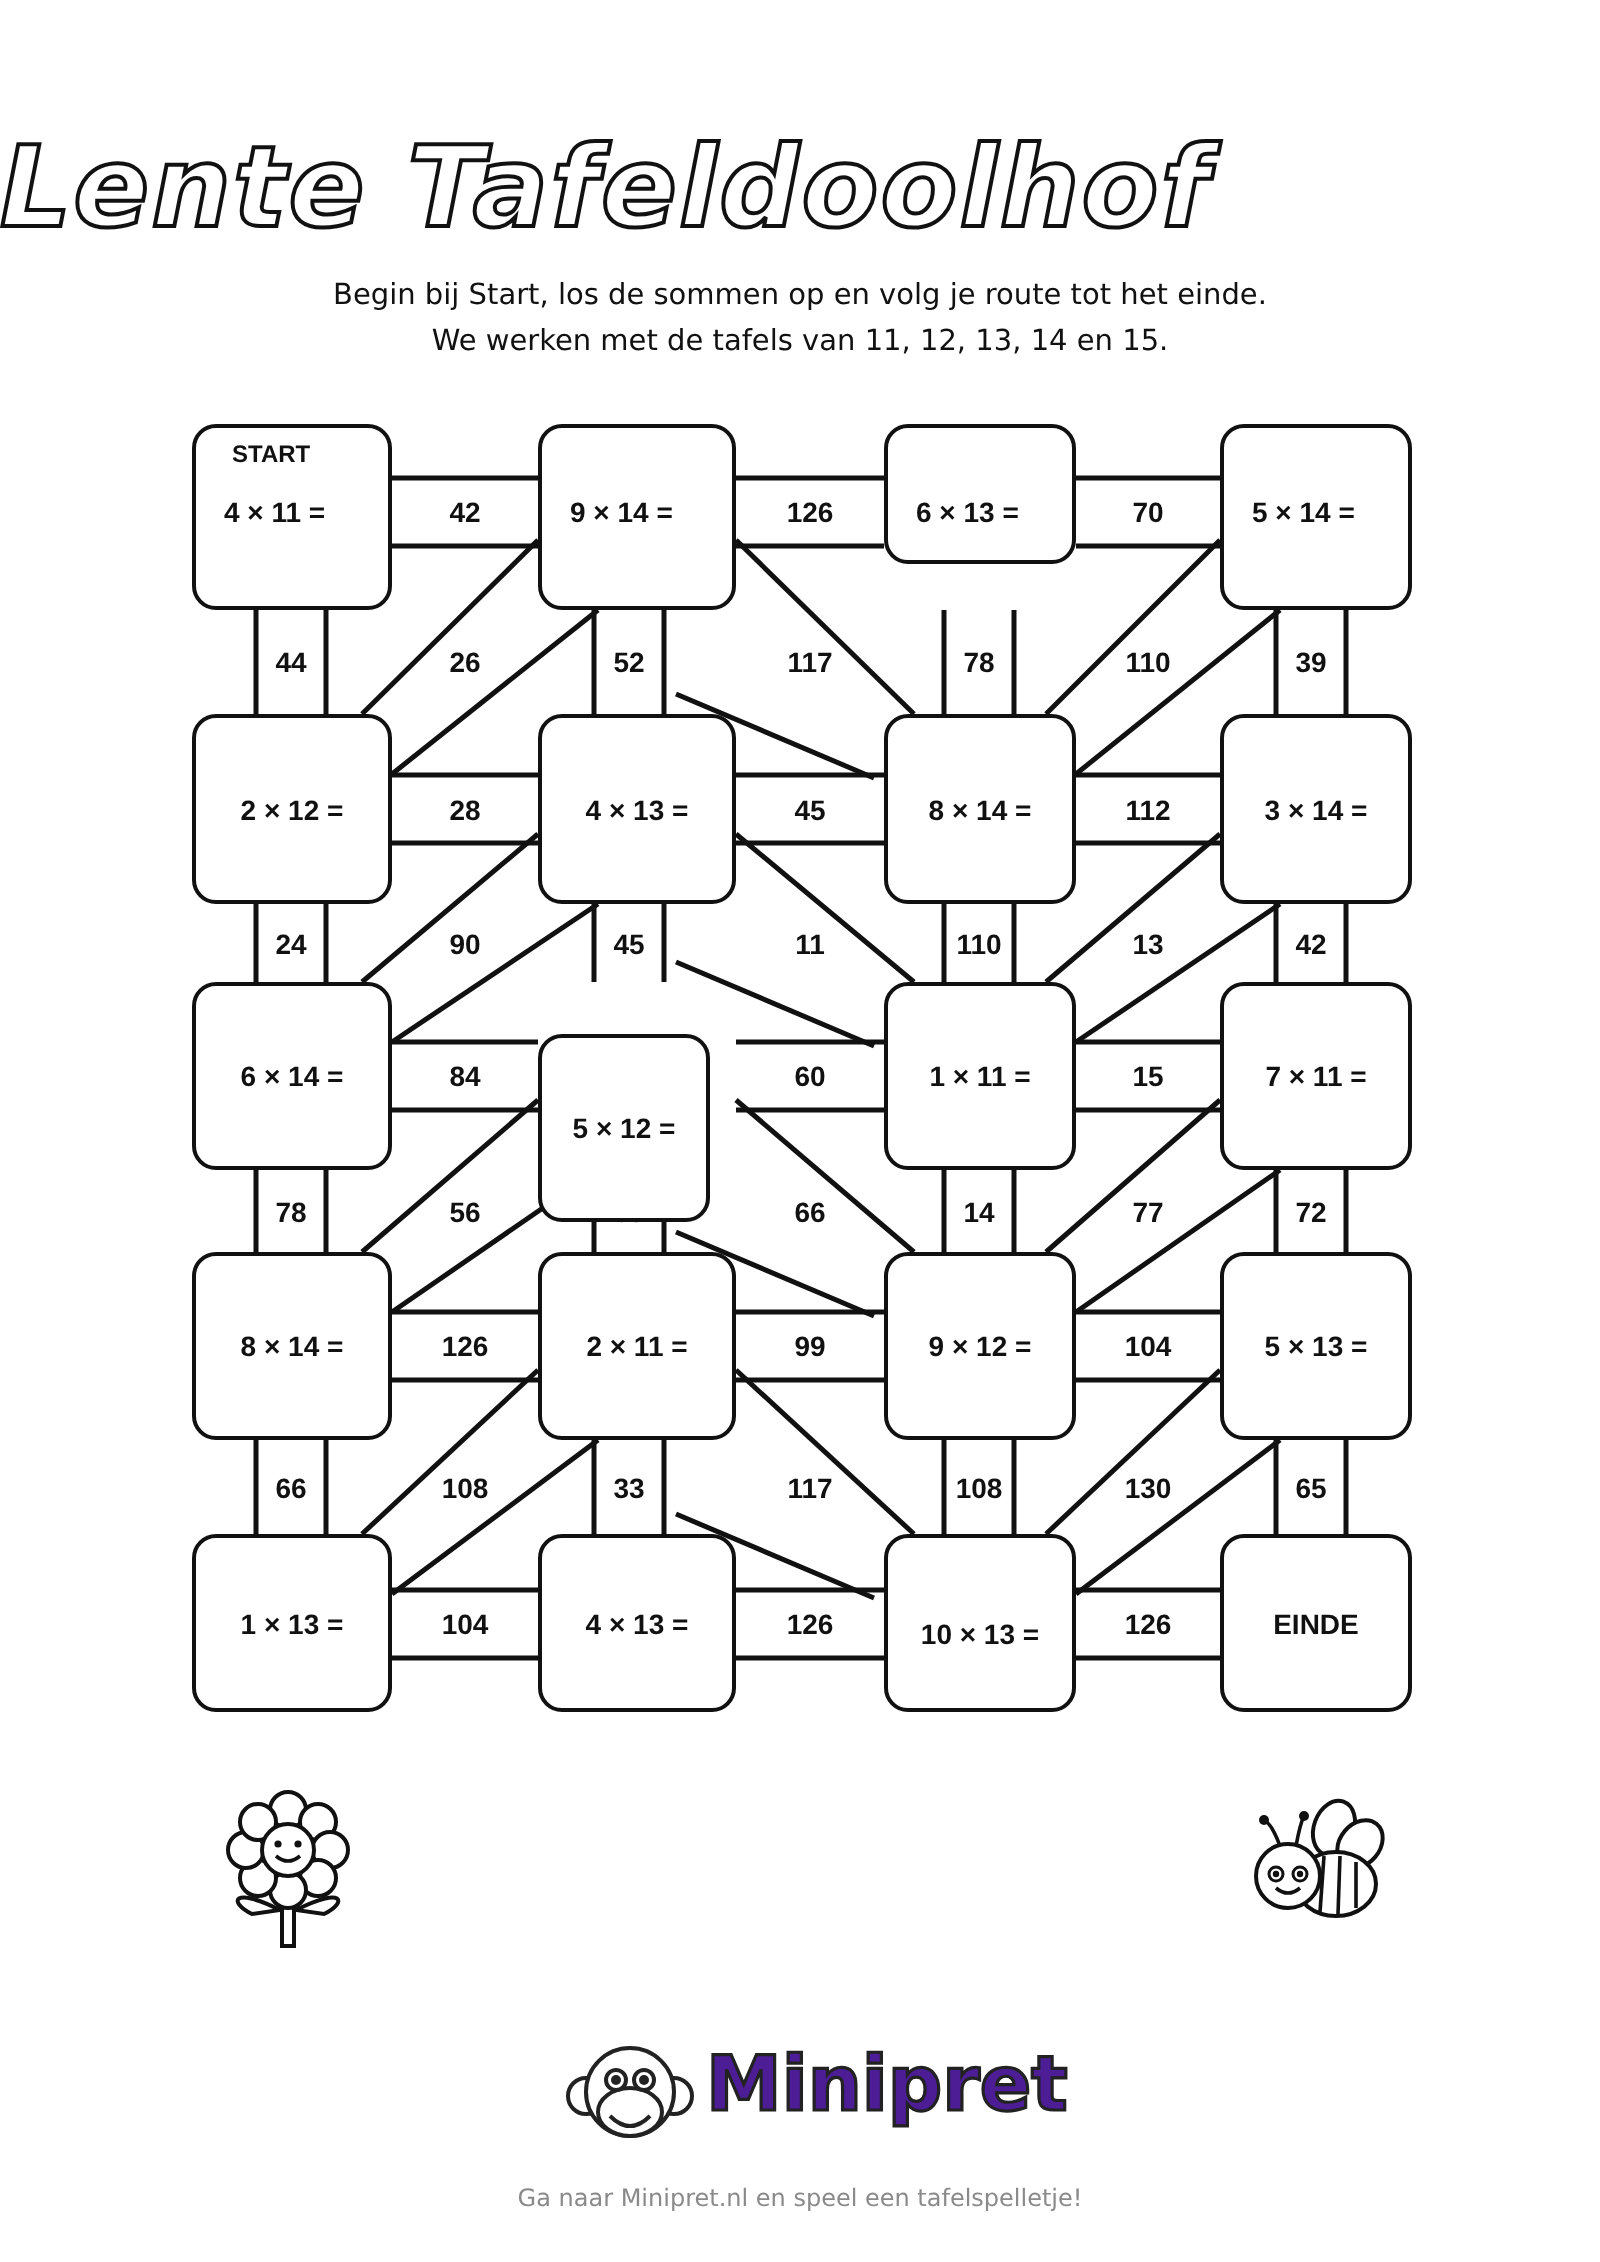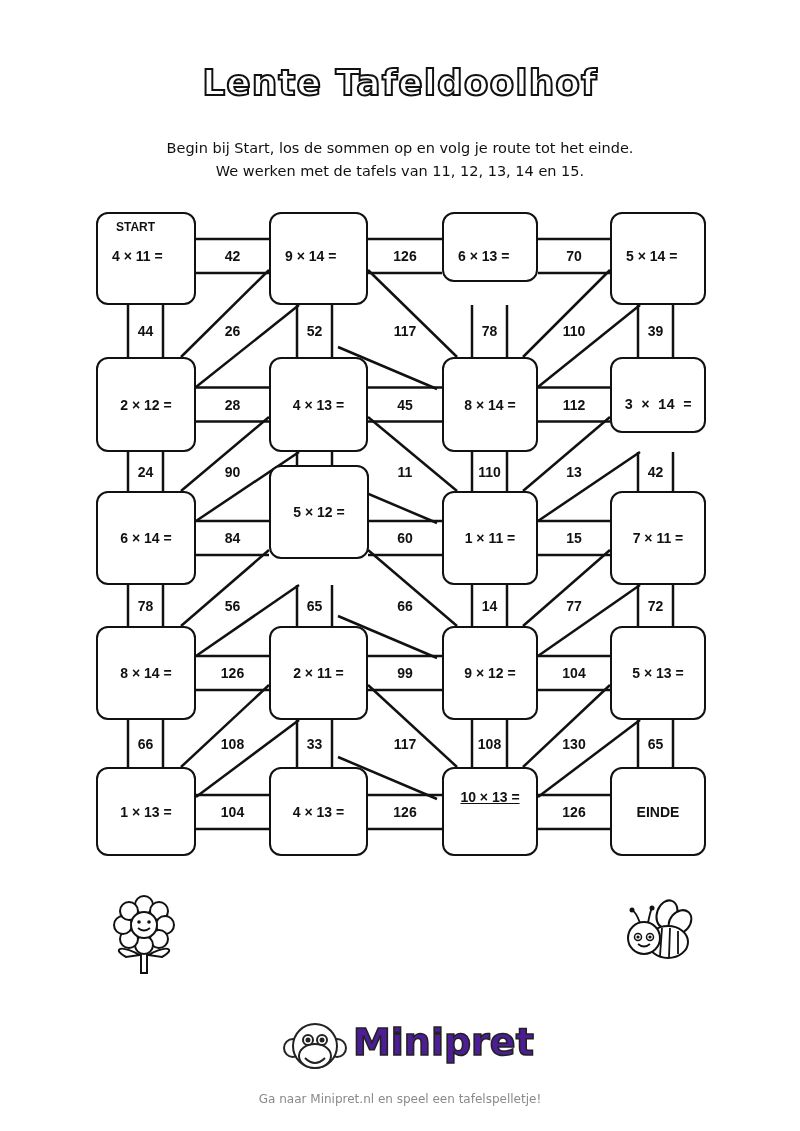--- a/index.html
+++ b/index.html
@@ -1,20 +1,20 @@
 <!DOCTYPE html>
 <html><head>
 <meta charset="utf-8">
 <style>
   html, body { margin: 0; padding: 0; background: #ffffff; }
   body { width: 800px; height: 1131px; position: relative; overflow: hidden; font-family: "Liberation Sans", sans-serif; color: #111; }
   .title {
-    position: absolute; left: 0; top: 62px; width: 800px; text-align: center;
-    font-family: "DejaVu Sans", sans-serif; font-weight: bold; font-size: 36px;
-    color: #fff; -webkit-text-stroke: 2px #111; letter-spacing: 1px;
+    position: absolute; left: 0; top: 62px; width: 800px; text-align: left;
+    font-family: "DejaVu Sans", sans-serif; font-weight: bold; font-size: 56px;
+    color: #fff; -webkit-text-stroke: 2px #111; letter-spacing: 1px; font-style: italic;
   }
   .subtitle {
     position: absolute; left: 0; top: 137px; width: 800px; text-align: center;
     font-family: "DejaVu Sans", sans-serif; font-size: 14.5px; line-height: 23px; color: #111;
   }
   .subtitle div { white-space: nowrap; }
   #maze-svg { position: absolute; left: 0; top: 0; }
   .cell {
     position: absolute; box-sizing: border-box; border: 2.5px solid #111; border-radius: 12px;
     background: #fff; font-weight: bold; font-size: 14px; display: flex; flex-direction: column;
@@ -192,27 +192,27 @@
     </div>
     <div class="cell" style="left: 96px; top: 357px; width: 100px; height: 95px;">
       <div class="sum" style="top: 37.5px;">2 × 12 =</div>
     </div>
     <div class="cell" style="left: 269px; top: 357px; width: 99px; height: 95px;">
       <div class="sum" style="top: 37.5px;">4 × 13 =</div>
     </div>
     <div class="cell" style="left: 442px; top: 357px; width: 96px; height: 95px;">
       <div class="sum" style="top: 37.5px;">8 × 14 =</div>
     </div>
-    <div class="cell" style="left: 610px; top: 357px; width: 96px; height: 76px; font-family: Liberation Mono, monospace;">
+    <div class="cell" style="left: 610px; top: 357px; width: 96px; height: 95px;">
       <div class="sum" style="top: 37.5px;">3 × 14 =</div>
     </div>
     <div class="cell" style="left: 96px; top: 491px; width: 100px; height: 94px;">
       <div class="sum" style="top: 37px;">6 × 14 =</div>
     </div>
-    <div class="cell" style="left: 269px; top: 465px; width: 100px; height: 94px;">
+    <div class="cell" style="left: 269px; top: 517px; width: 86px; height: 94px;">
       <div class="sum" style="top: 37px;">5 × 12 =</div>
     </div>
     <div class="cell" style="left: 442px; top: 491px; width: 96px; height: 94px;">
       <div class="sum" style="top: 37px;">1 × 11 =</div>
     </div>
     <div class="cell" style="left: 610px; top: 491px; width: 96px; height: 94px;">
       <div class="sum" style="top: 37px;">7 × 11 =</div>
     </div>
     <div class="cell" style="left: 96px; top: 626px; width: 100px; height: 94px;">
       <div class="sum" style="top: 37px;">8 × 14 =</div>
@@ -226,21 +226,21 @@
     <div class="cell" style="left: 610px; top: 626px; width: 96px; height: 94px;">
       <div class="sum" style="top: 37px;">5 × 13 =</div>
     </div>
     <div class="cell" style="left: 96px; top: 767px; width: 100px; height: 89px;">
       <div class="sum" style="top: 34.5px;">1 × 13 =</div>
     </div>
     <div class="cell" style="left: 269px; top: 767px; width: 99px; height: 89px;">
       <div class="sum" style="top: 34.5px;">4 × 13 =</div>
     </div>
     <div class="cell" style="left: 442px; top: 767px; width: 96px; height: 89px;">
-      <div class="sum" style="top: 20px; text-decoration: underline;">10 × 13 =</div>
+      <div class="sum" style="top: 40px;">10 × 13 =</div>
     </div>
     <div class="cell" style="left: 610px; top: 767px; width: 96px; height: 89px;">
       <div class="sum" style="top: 34.5px;">EINDE</div>
     </div>
   </div>
 
 <svg class="deco" style="left:104px;top:893px" width="80" height="84" viewBox="0 0 80 84">
   <g fill="#fff" stroke="#111" stroke-width="2">
     <path d="M22 64 C10 58 12 50 36 62 Z"></path>
     <path d="M58 64 C70 58 68 50 44 62 Z"></path>

